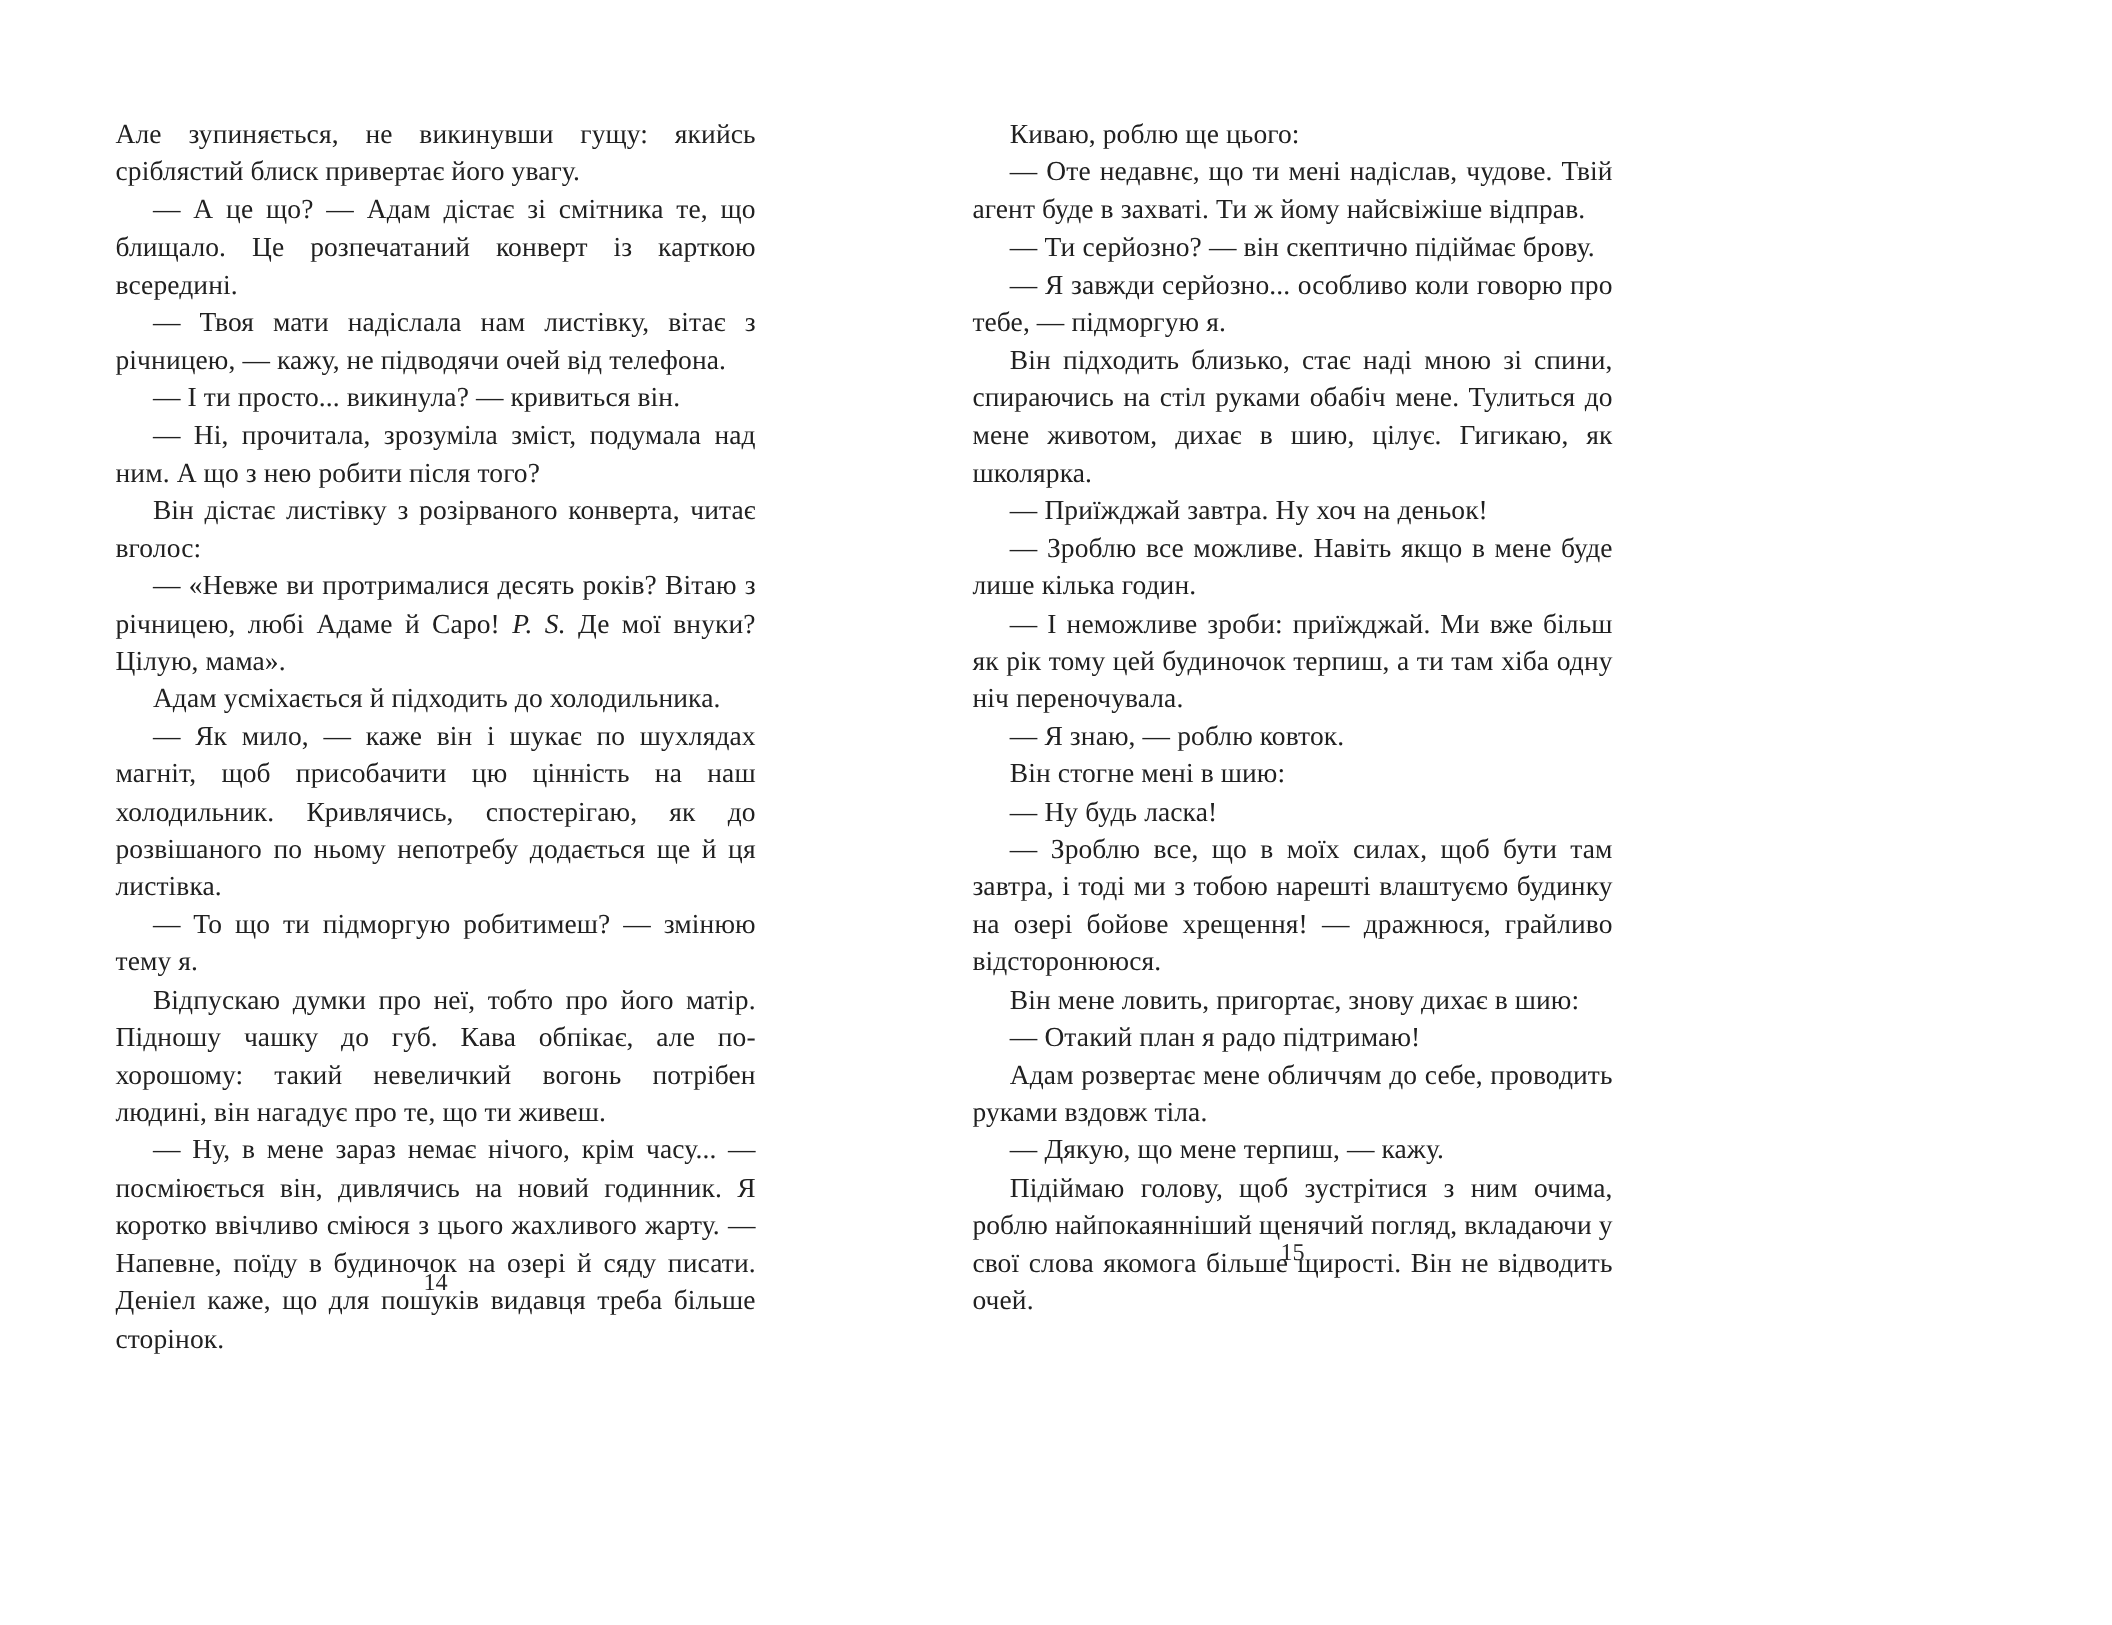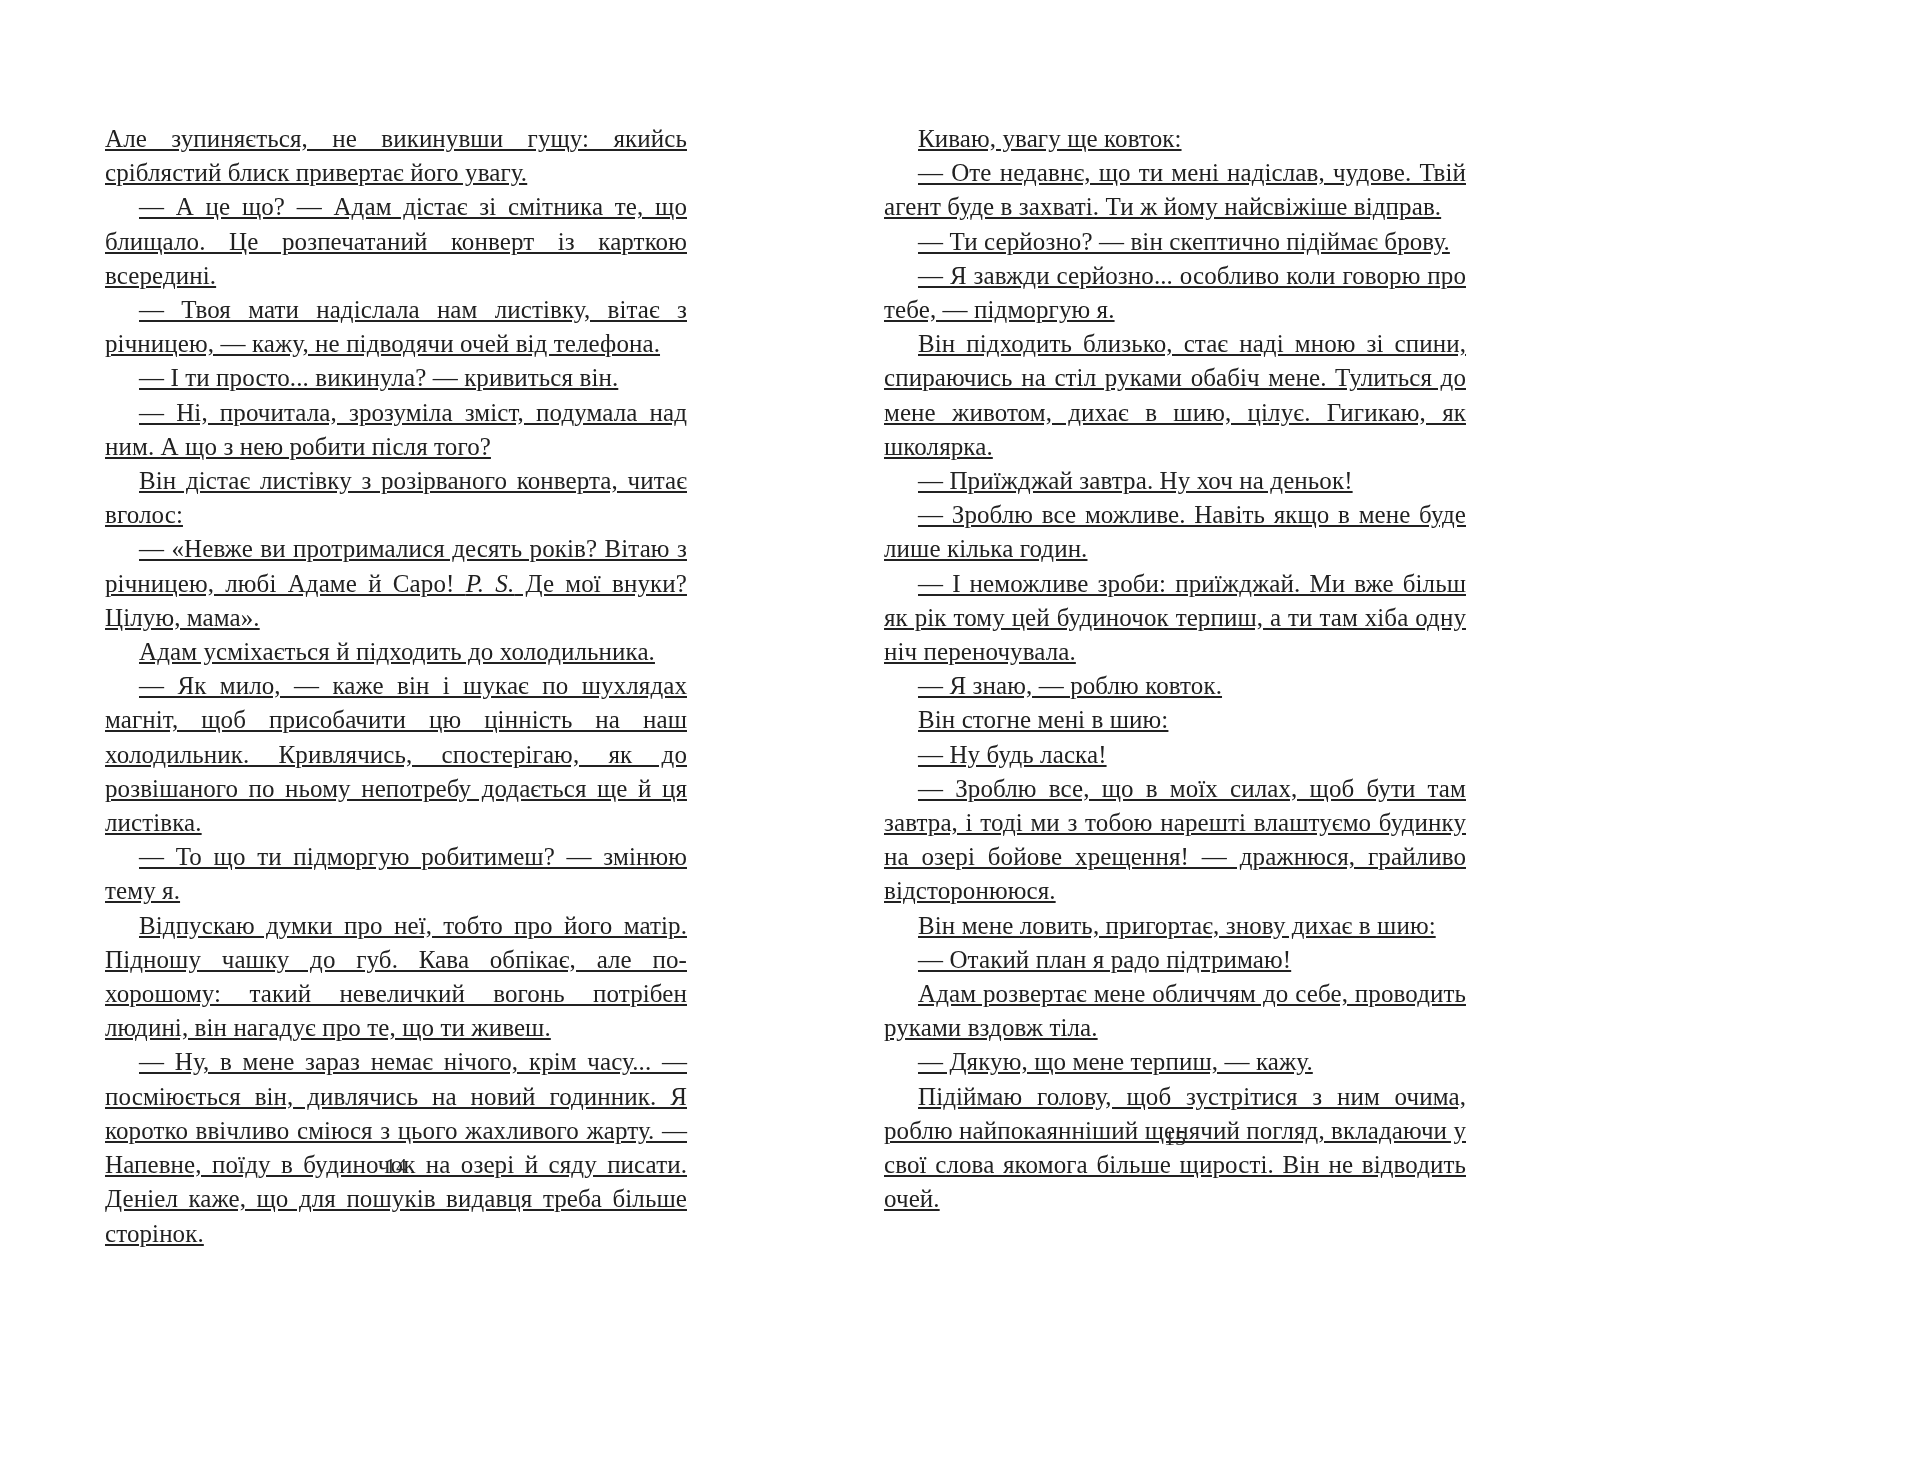--- a/index.html
+++ b/index.html
@@ -15,23 +15,22 @@
     font-family: "Liberation Serif", "DejaVu Serif", serif;
     color: #212121;
   }
   .book-spread {
     position: absolute;
     inset: 0;
     background: #ffffff;
   }
   .page-column {
     position: absolute;
-    top: 122px;
+    top: 106px;
     width: 582px;
-    text-decoration: underline;
   }
   .page-column.left  { left: 105px; }
   .page-column.right { left: 884px; }
   .text-block p.para {
     margin: 0;
     font-size: 25px;
     line-height: 34.2px;
     text-align: justify;
     text-justify: inter-word;
     letter-spacing: 0.1px;
@@ -68,21 +67,21 @@
         <p class="para indent">Адам усміхається й підходить до холодильника.</p>
         <p class="para indent">— Як мило, — каже він і шукає по шухлядах магніт, щоб присобачити цю цінність на наш холодильник. Кривлячись, спостерігаю, як до розвішаного по ньому непотребу додається ще й ця листівка.</p>
         <p class="para indent">— То що ти підморгую робитимеш? — змінюю тему я.</p>
         <p class="para indent">Відпускаю думки про неї, тобто про його матір. Підношу чашку до губ. Кава обпікає, але по-хорошому: такий невеличкий вогонь потрібен людині, він нагадує про те, що ти живеш.</p>
         <p class="para indent">— Ну, в мене зараз немає нічого, крім часу... — посміюється він, дивлячись на новий годинник. Я коротко ввічливо сміюся з цього жахливого жарту. — Напевне, поїду в будиночок на озері й сяду писати. Деніел каже, що для пошуків видавця треба більше сторінок.</p>
       </div>
   </div>
 
   <div class="page-column right">
     <div class="text-block">
-        <p class="para indent">Киваю, увагу ще ковток:</p>
+        <p class="para indent">Киваю, роблю ще цього:</p>
         <p class="para indent">— Оте недавнє, що ти мені надіслав, чудове. Твій агент буде в захваті. Ти ж йому найсвіжіше відправ.</p>
         <p class="para indent">— Ти серйозно? — він скептично підіймає брову.</p>
         <p class="para indent">— Я завжди серйозно... особливо коли говорю про тебе, — підморгую я.</p>
         <p class="para indent">Він підходить близько, стає наді мною зі спини, спираючись на стіл руками обабіч мене. Тулиться до мене животом, дихає в шию, цілує. Гигикаю, як школярка.</p>
         <p class="para indent">— Приїжджай завтра. Ну хоч на деньок!</p>
         <p class="para indent">— Зроблю все можливе. Навіть якщо в мене буде лише кілька годин.</p>
         <p class="para indent">— І неможливе зроби: приїжджай. Ми вже більш як рік тому цей будиночок терпиш, а ти там хіба одну ніч переночувала.</p>
         <p class="para indent">— Я знаю, — роблю ковток.</p>
         <p class="para indent">Він стогне мені в шию:</p>
         <p class="para indent">— Ну будь ласка!</p>

